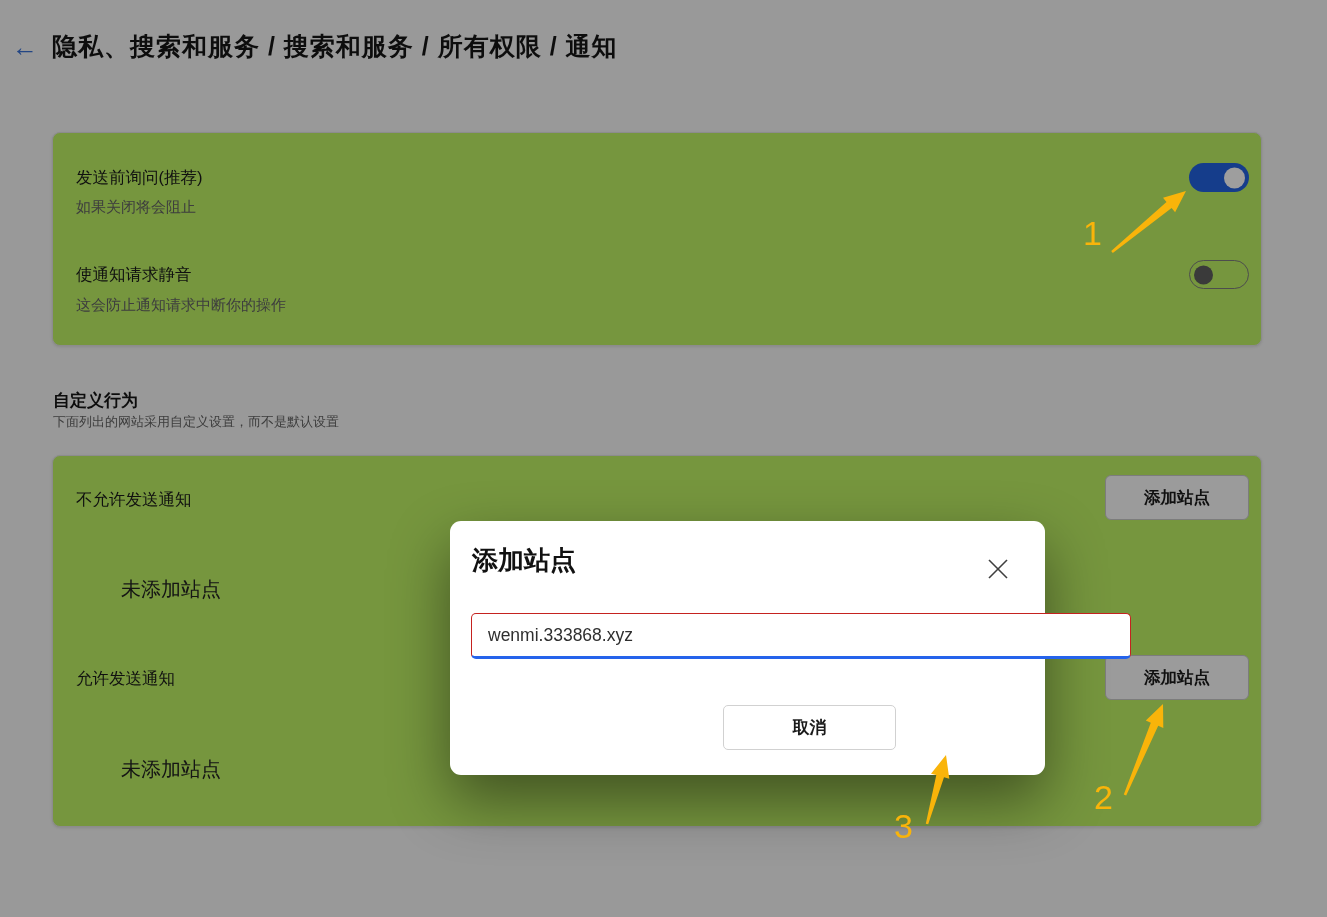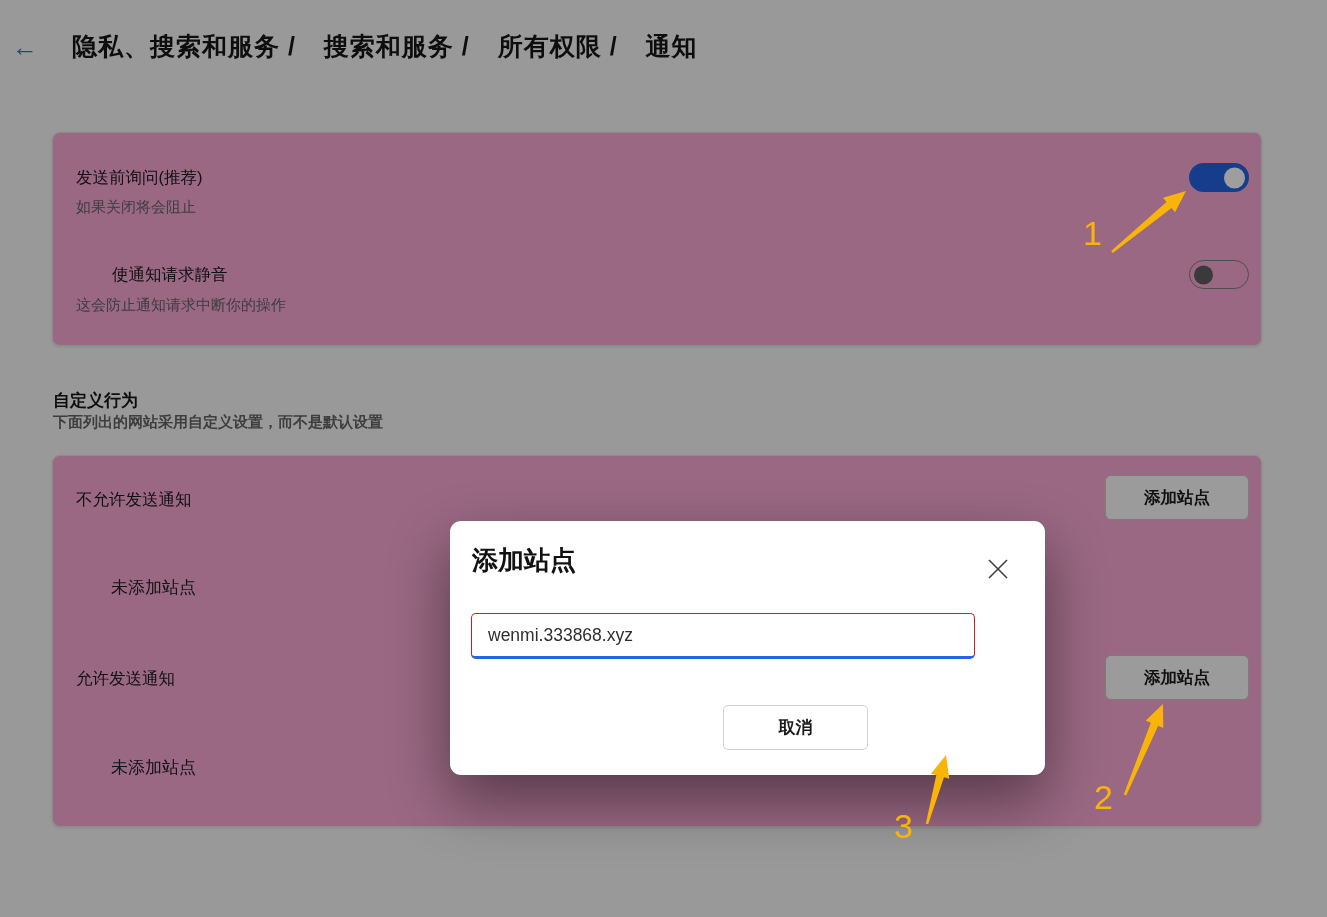--- a/index.html
+++ b/index.html
@@ -13,38 +13,38 @@
 
   
   .back-btn {
     position:absolute; left:10px; top:32px; width:30px; height:30px;
     font-size:26px; color:#3a72d6; background:none; border:none; cursor:pointer; line-height:28px;
   }
   .breadcrumb {
     position:absolute; left:52px; top:30px;
     font-size:25px; font-weight:bold; color:#161616; letter-spacing:1px;
   }
-  .breadcrumb .crumb { cursor:pointer;margin-left:20px; }
+  .breadcrumb .crumb { cursor:pointer; }
   .breadcrumb .sep { white-space:pre; }
 
   .section-label { position:absolute; left:53px; font-size:17px; font-weight:bold; color:#161616; }
-  .section-desc  { position:absolute; left:53px; font-size:15px; color:#646464;font-weight:bold; }
+  .section-desc  { position:absolute; left:53px; font-size:13px; color:#646464; }
 
   
   .card {
     position:absolute; left:52px; width:1210px;
-    background:#f9a8d4; border:1px solid #e2e2e2; border-radius:8px;
+    background:#bef264; border:1px solid #e2e2e2; border-radius:8px;
     box-shadow:0 1px 3px rgba(0,0,0,0.10);
   }
   #card-default { top:132px; height:214px; }
   #card-custom  { top:455px; height:372px; }
 
   .row-label { position:absolute; left:23px; font-size:16.5px; color:#1a1a1a; }
   .row-desc  { position:absolute; left:23px; font-size:15px; color:#646464; }
-  .empty-text{ position:absolute; left:58px; font-size:17px; color:#222; }
+  .empty-text{ position:absolute; left:68px; font-size:20px; color:#222; }
 
   
   .toggle {
     position:absolute; left:1136px; width:60px; height:29px;
     border-radius:15px; cursor:pointer;
   }
   .toggle .knob { position:absolute; top:50%; transform:translateY(-50%); border-radius:50%; }
   .toggle.on  { background:#2363e1; }
   .toggle.on .knob  { right:4px; width:21px; height:21px; background:#ffffff; }
   .toggle.off { background:transparent; border:1.5px solid #7d7d7d; }
@@ -64,27 +64,27 @@
     position:absolute; left:450px; top:521px; width:595px; height:254px;
     background:#ffffff; border-radius:11px; z-index:20;
     box-shadow:0 25px 60px rgba(0,0,0,0.45);
   }
   .dialog-title { position:absolute; left:22px; top:22px; font-size:26px; font-weight:bold; color:#111; }
   .dialog-close {
     position:absolute; left:532px; top:32px; width:32px; height:32px;
     background:none; border:none; cursor:pointer; padding:4px;
   }
   .dialog-input {
-    position:absolute; left:21px; top:92px; width:504px; height:46px;
+    position:absolute; left:21px; top:92px; width:660px; height:46px;
     border:1px solid #c5221f; border-bottom:3px solid #2563eb; border-radius:5px;
     padding:0 16px; font-family:inherit; font-size:17.5px; color:#2f2f2f; outline:none;
     background:#fff;
   }
   .dialog-btn {
-    position:absolute; top:184px; width:145px; height:45px; border-radius:5px;
+    position:absolute; top:184px; width:173px; height:45px; border-radius:5px;
     font-family:inherit; font-size:17px; font-weight:600; cursor:pointer;
   }
   .btn-cancel { left:273px; background:#ffffff; border:1px solid #d1d1d1; color:#1a1a1a; }
   .btn-confirm{ left:428px; background:#2363e1; border:none; color:#ffffff; }
 
   
   #annotation-layer { position:absolute; inset:0; z-index:30; pointer-events:none; }
   .annotation-number {
     position:absolute; z-index:31; pointer-events:none;
     font-size:34px; line-height:1; font-weight:400;
@@ -101,21 +101,21 @@
 
   <div class="section-label" style="top:92px;margin-top:44px;">默认行为</div>
 
   <div class="card" id="card-default">
     <div class="row-label" style="top:34px;">发送前询问(推荐)</div>
     <div class="row-desc" style="top:65px;">如果关闭将会阻止</div>
     <div class="toggle on" style="top: 30px; background: rgb(35, 99, 225);">
       <span class="knob"></span>
     </div>
 
-    <div class="row-label" style="top:131px;margin-left:36px;">使通知请求静音</div>
+    <div class="row-label" style="top:131px;">使通知请求静音</div>
     <div class="row-desc" style="top:163px;">这会防止通知请求中断你的操作</div>
     <div class="toggle off" style="top:127px;">
       <span class="knob"></span>
     </div>
   </div>
 
   <div class="section-label" style="top:378px;margin-top:11px;">自定义行为</div>
   <div class="section-desc" style="top:413px;">下面列出的网站采用自定义设置，而不是默认设置</div>
 
   <div class="card" id="card-custom">

